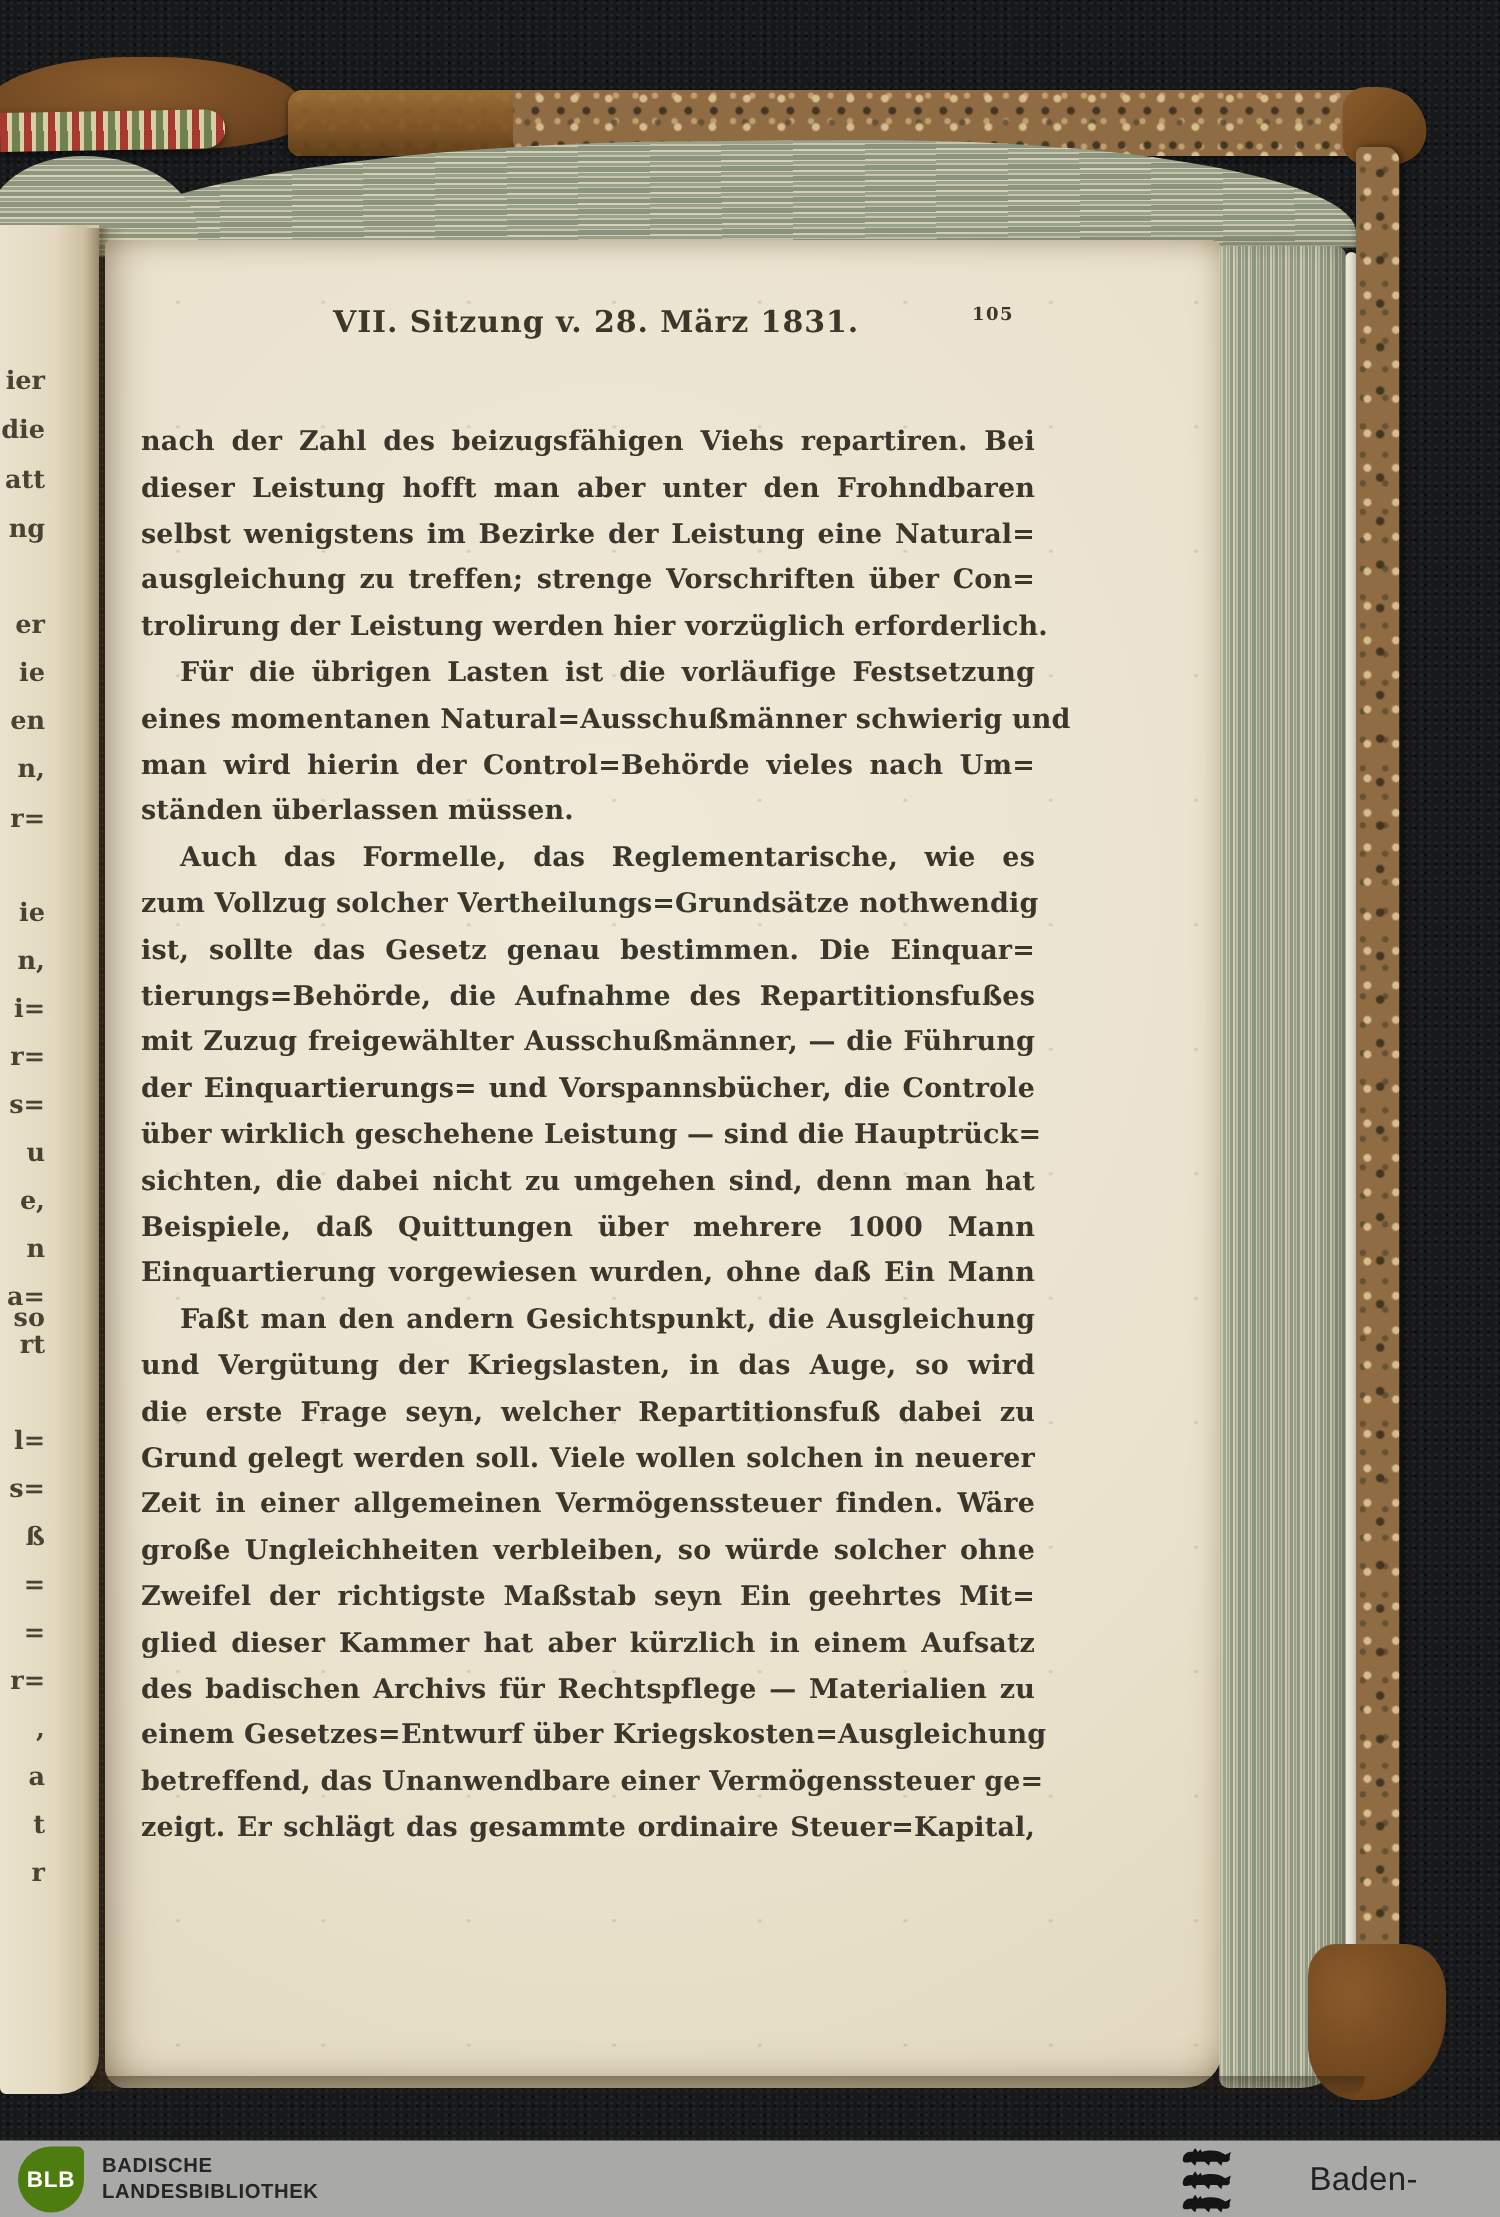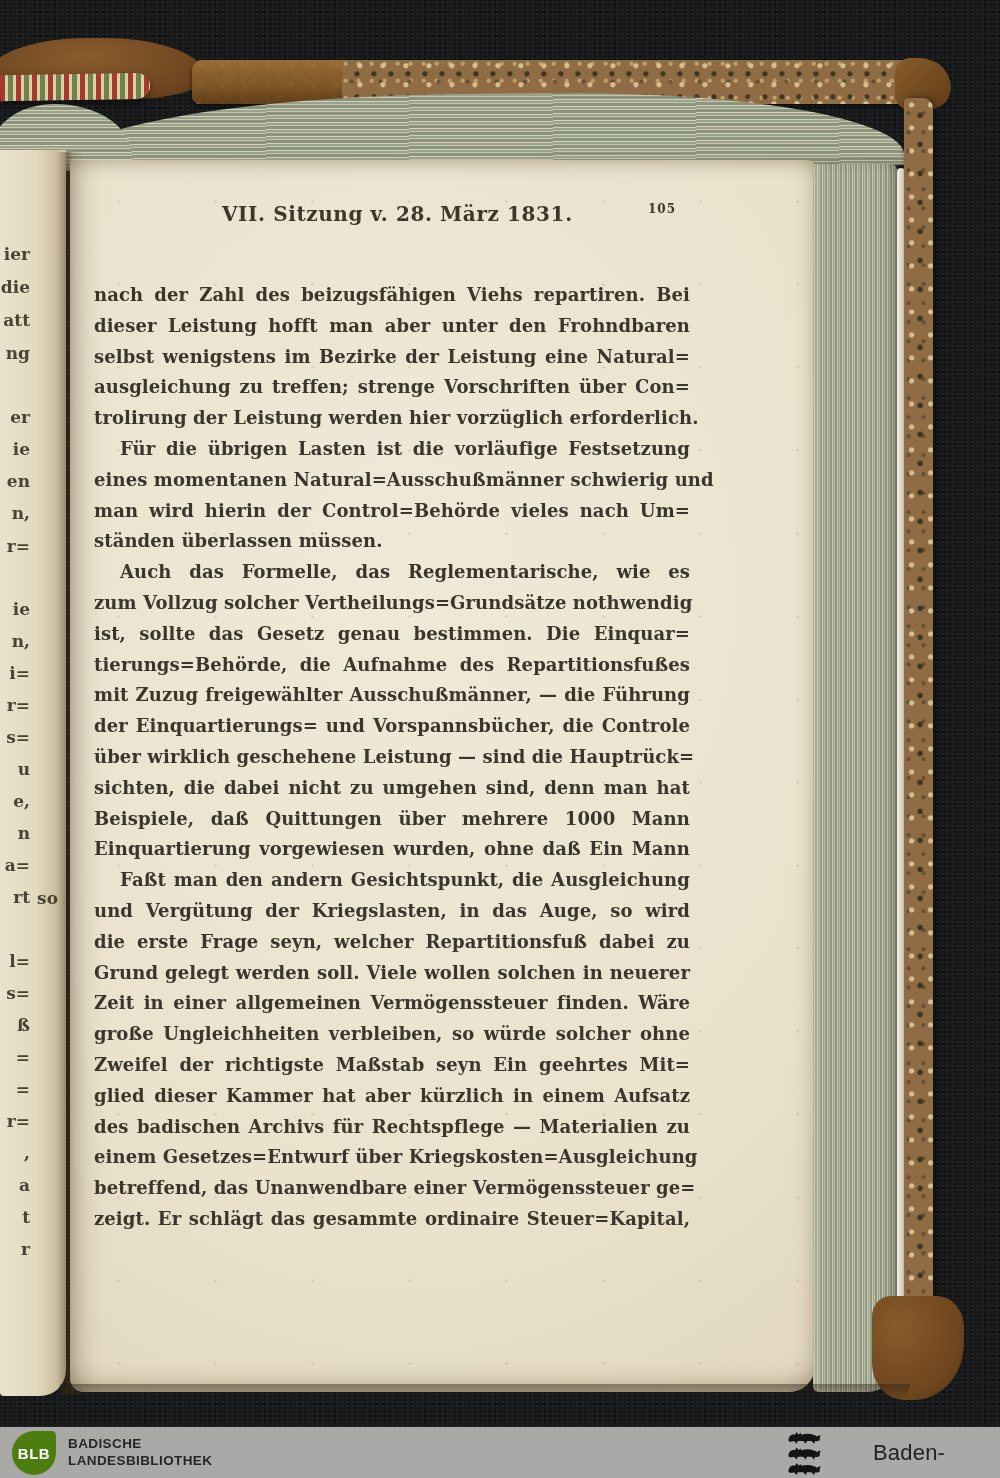--- a/index.html
+++ b/index.html
@@ -182,21 +182,21 @@
       <span class="frag" style="top: 598px;">ie</span>
       <span class="frag" style="top: 630px;">n,</span>
       <span class="frag" style="top: 662px;">i=</span>
       <span class="frag" style="top: 694px;">r=</span>
       <span class="frag" style="top: 726px;">s=</span>
       <span class="frag" style="top: 758px;">u</span>
       <span class="frag" style="top: 790px;">e,</span>
       <span class="frag" style="top: 822px;">n</span>
       <span class="frag" style="top: 854px;">a=</span>
       <span class="frag" style="top: 886px;">rt</span>
-      <span class="frag" style="top: 887px; padding-left: 28px;">so</span>
+      <span class="frag" style="top: 868px;">so</span>
       <span class="frag" style="top: 950px;">l=</span>
       <span class="frag" style="top: 982px;">s=</span>
       <span class="frag" style="top: 1014px;">ß</span>
       <span class="frag" style="top: 1046px;">=</span>
       <span class="frag" style="top: 1078px;">=</span>
       <span class="frag" style="top: 1110px;">r=</span>
       <span class="frag" style="top: 1142px;">,</span>
       <span class="frag" style="top: 1174px;">a</span>
       <span class="frag" style="top: 1206px;">t</span>
       <span class="frag" style="top: 1238px;">r</span>

